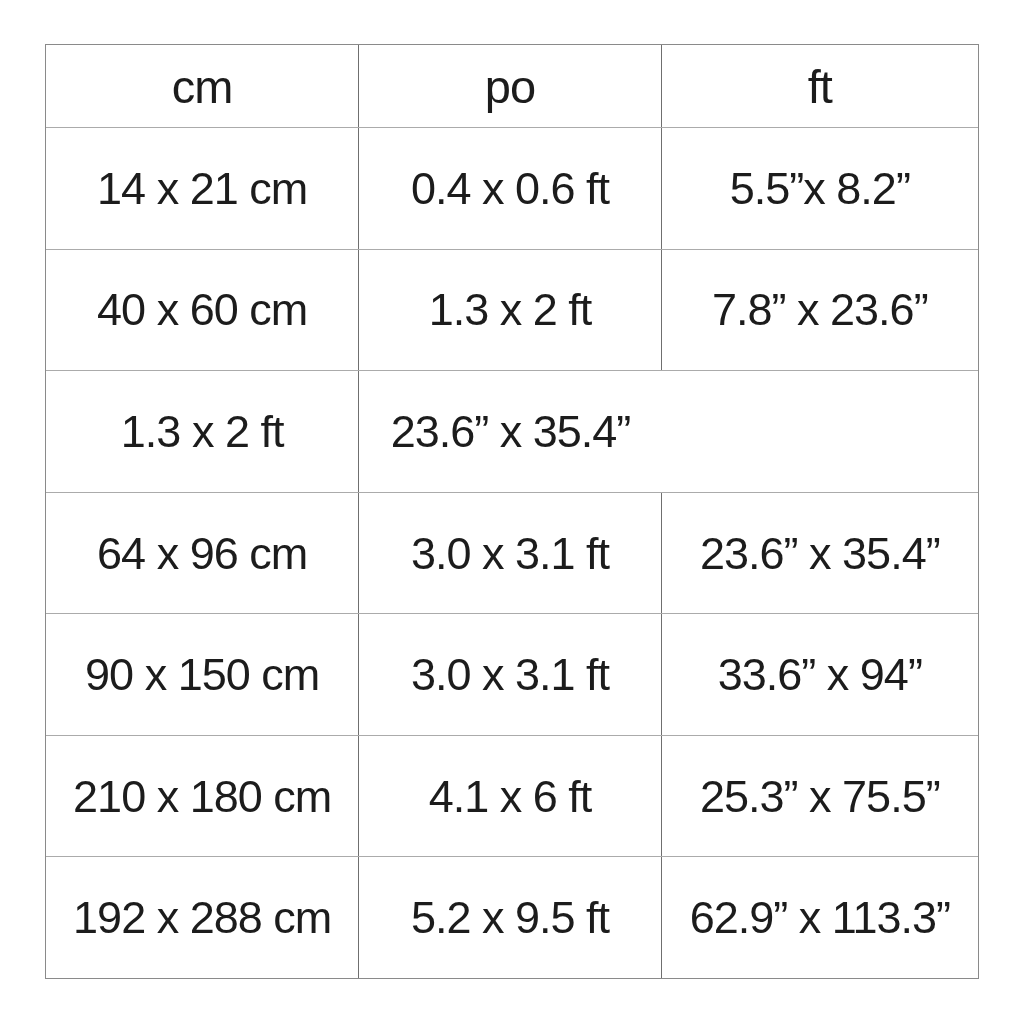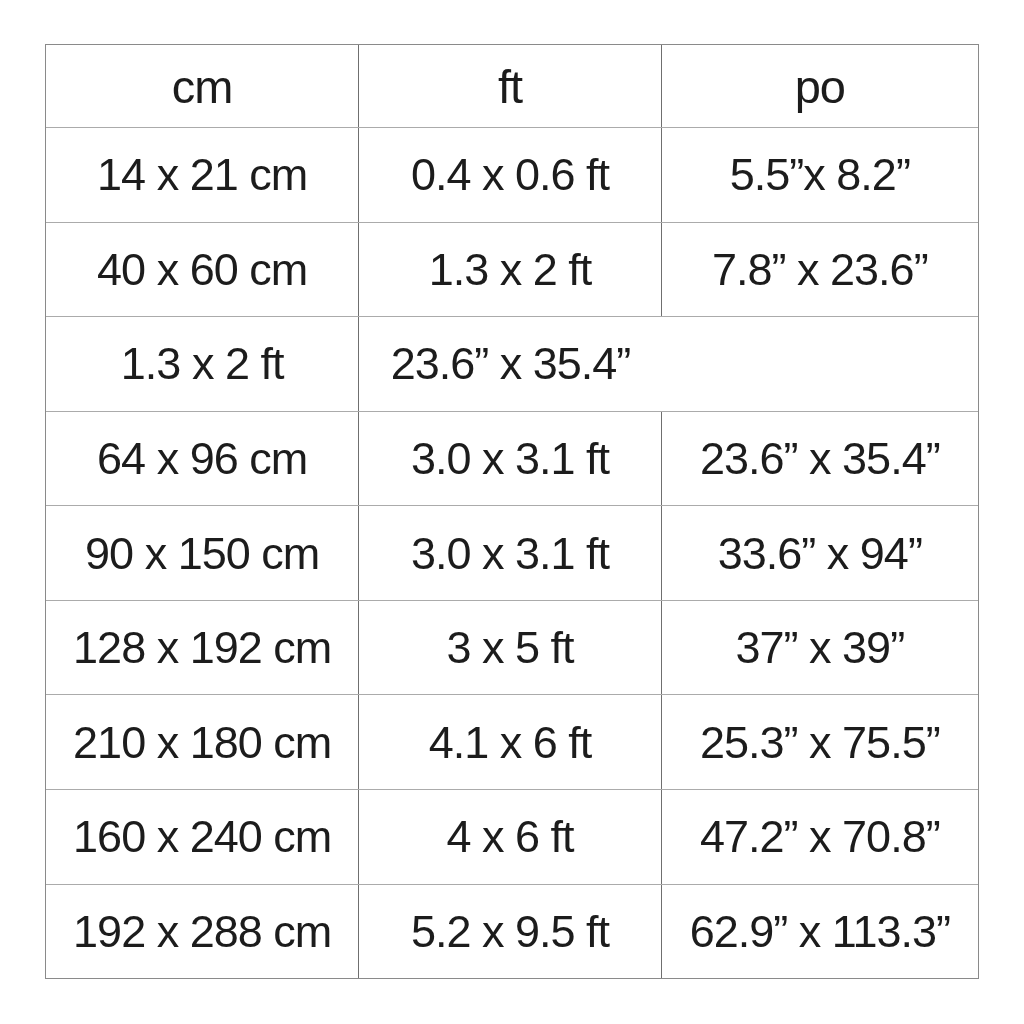--- a/index.html
+++ b/index.html
@@ -55,22 +55,22 @@
   .trow.header .cell{font-size:47px;}
 </style>
 </head>
 <body>
 
 <div class="sheet">
   <div class="size-table">
 
     <div class="trow header">
       <div class="cell">cm</div>
+      <div class="cell">po</div>
       <div class="cell">ft</div>
-      <div class="cell">po</div>
     </div>
 
     <div class="trow">
       <div class="cell">14 x 21 cm</div>
       <div class="cell">0.4 x 0.6 ft</div>
       <div class="cell">5.5”x 8.2”</div>
     </div>
 
 
     <div class="trow">
@@ -89,37 +89,27 @@
       <div class="cell">3.0 x 3.1 ft</div>
       <div class="cell">23.6” x 35.4”</div>
     </div>
 
     <div class="trow">
       <div class="cell">90 x 150 cm</div>
       <div class="cell">3.0 x 3.1 ft</div>
       <div class="cell">33.6” x 94”</div>
     </div>
 
-    <div class="trow">
-      <div class="cell">128 x 192 cm</div>
-      <div class="cell">3 x 5 ft</div>
-      <div class="cell">37” x 39”</div>
-    </div>
 
     <div class="trow">
       <div class="cell">210 x 180 cm</div>
       <div class="cell">4.1 x 6 ft</div>
       <div class="cell">25.3” x 75.5”</div>
     </div>
 
-    <div class="trow">
-      <div class="cell">160 x 240 cm</div>
-      <div class="cell">4 x 6 ft</div>
-      <div class="cell">47.2” x 70.8”</div>
-    </div>
 
     <div class="trow">
       <div class="cell">192 x 288 cm</div>
       <div class="cell">5.2 x 9.5 ft</div>
       <div class="cell">62.9” x 113.3”</div>
     </div>
 
   </div>
 </div>
 

